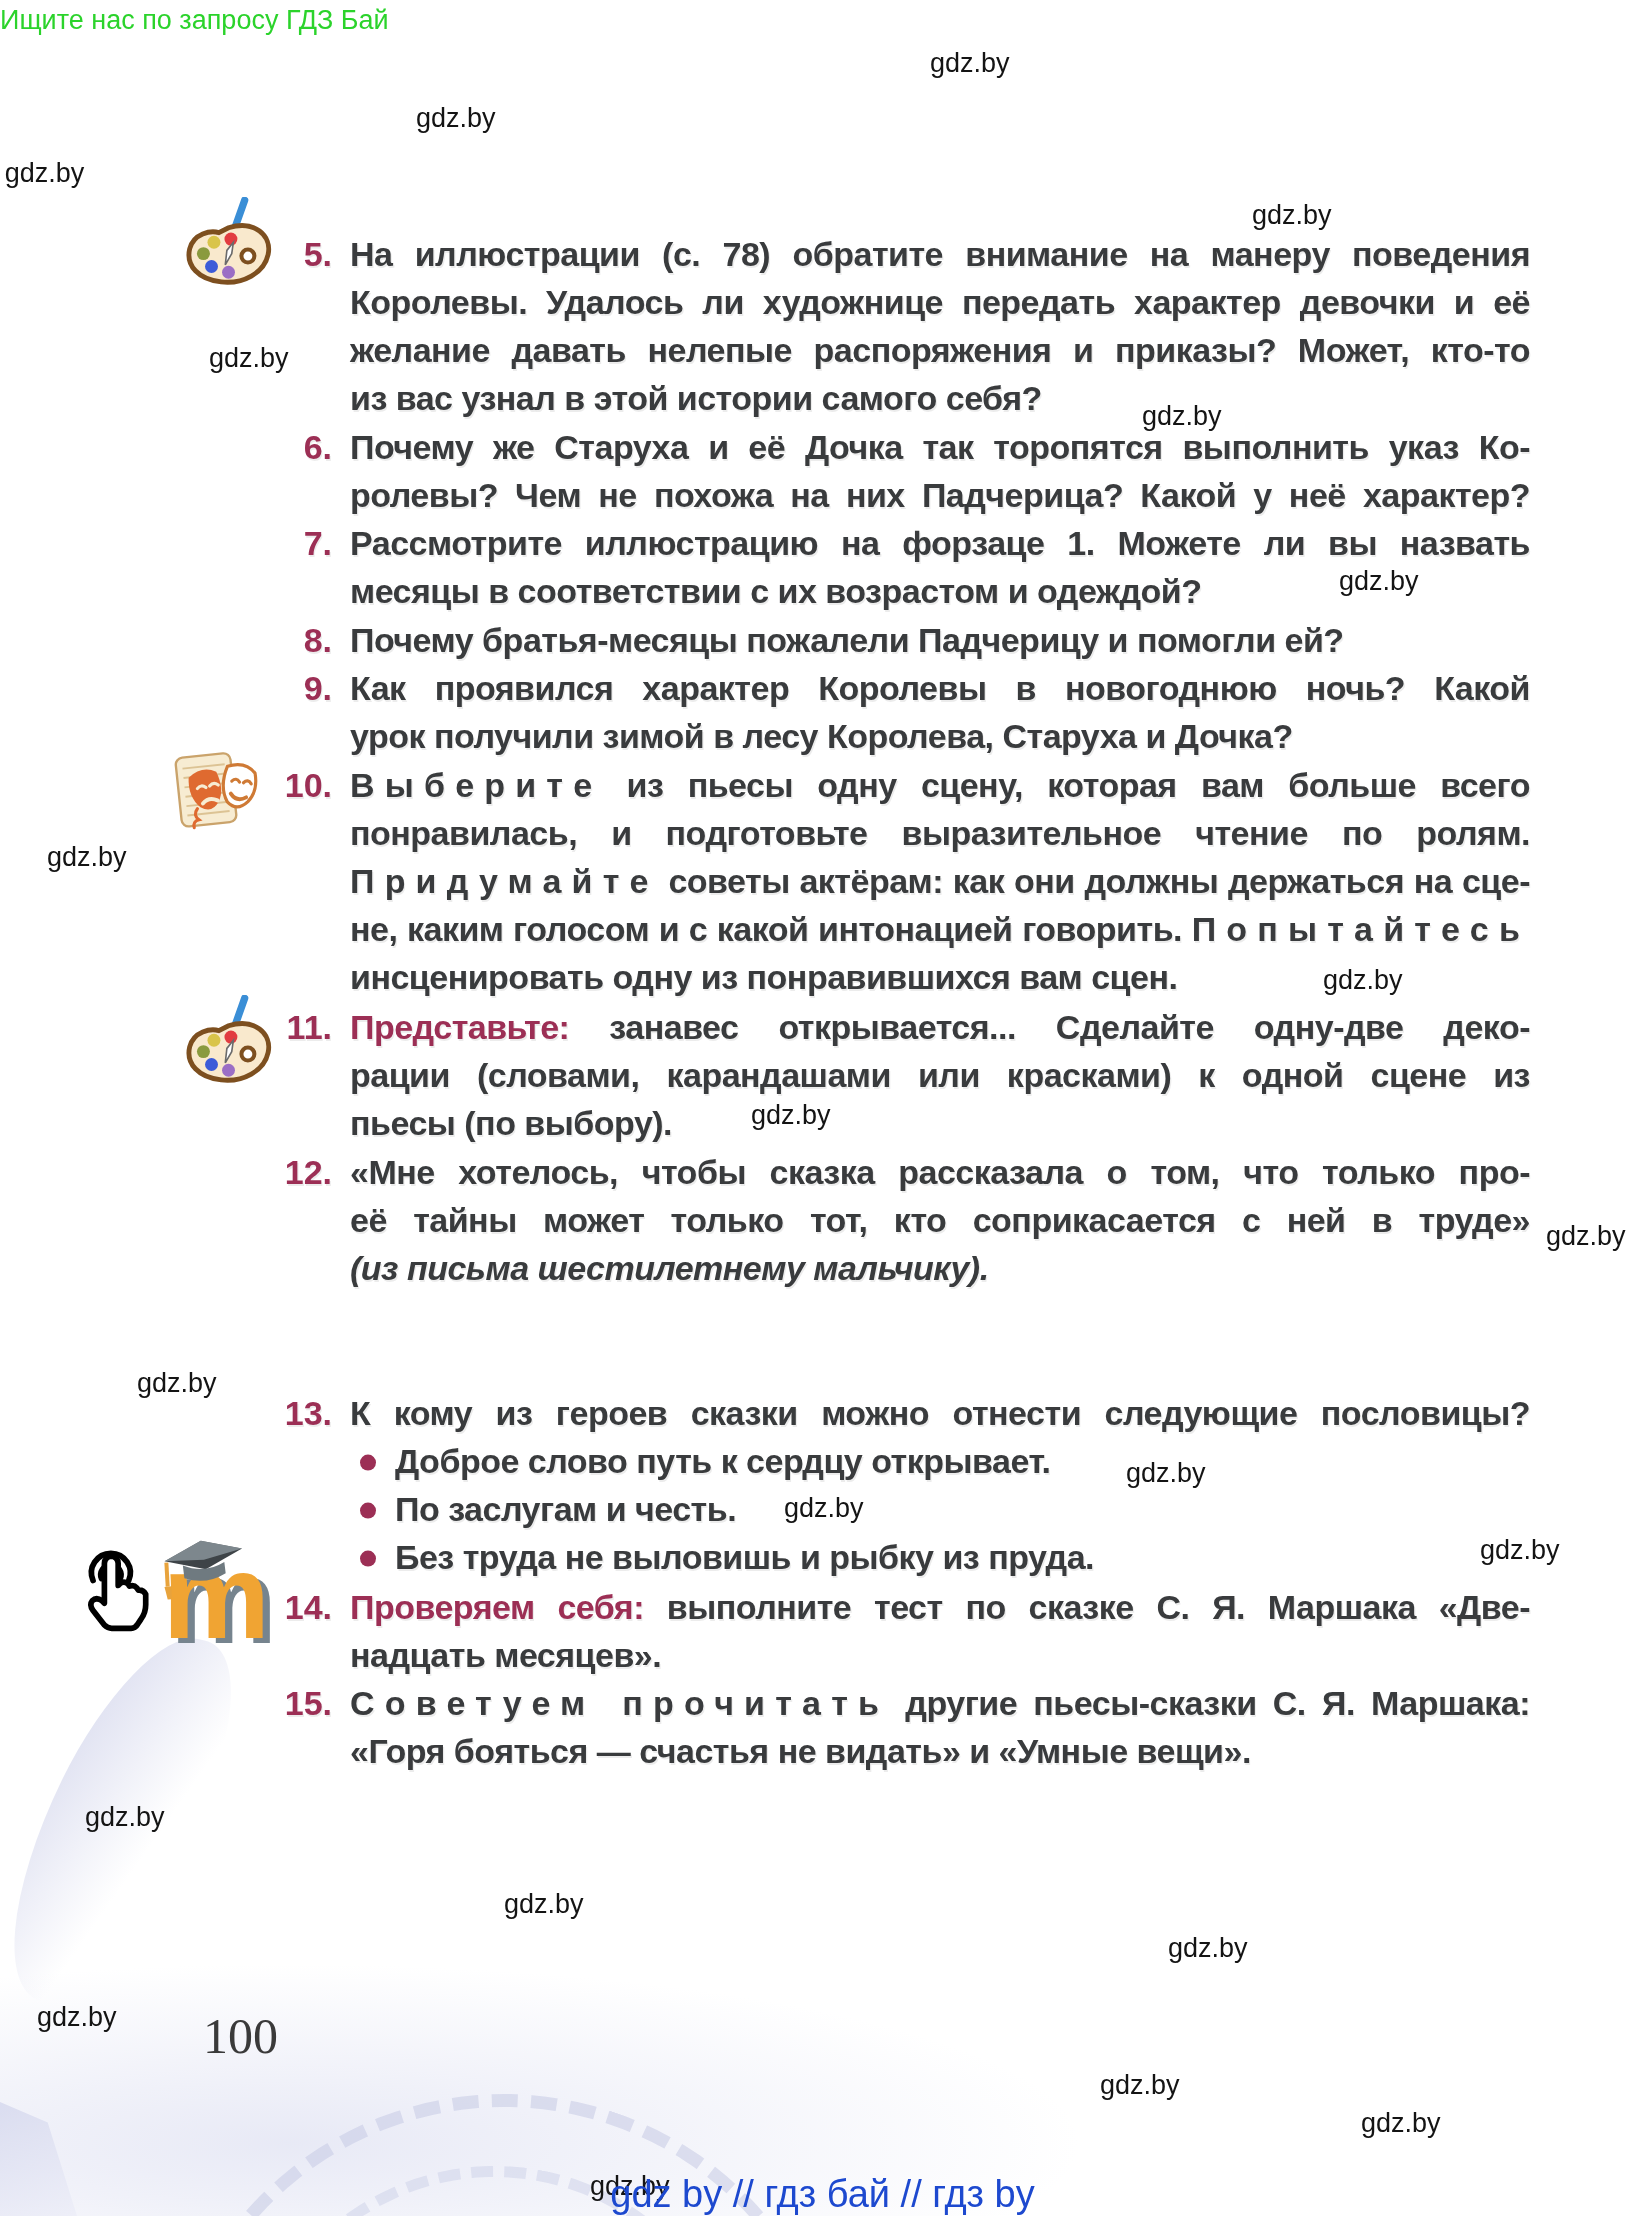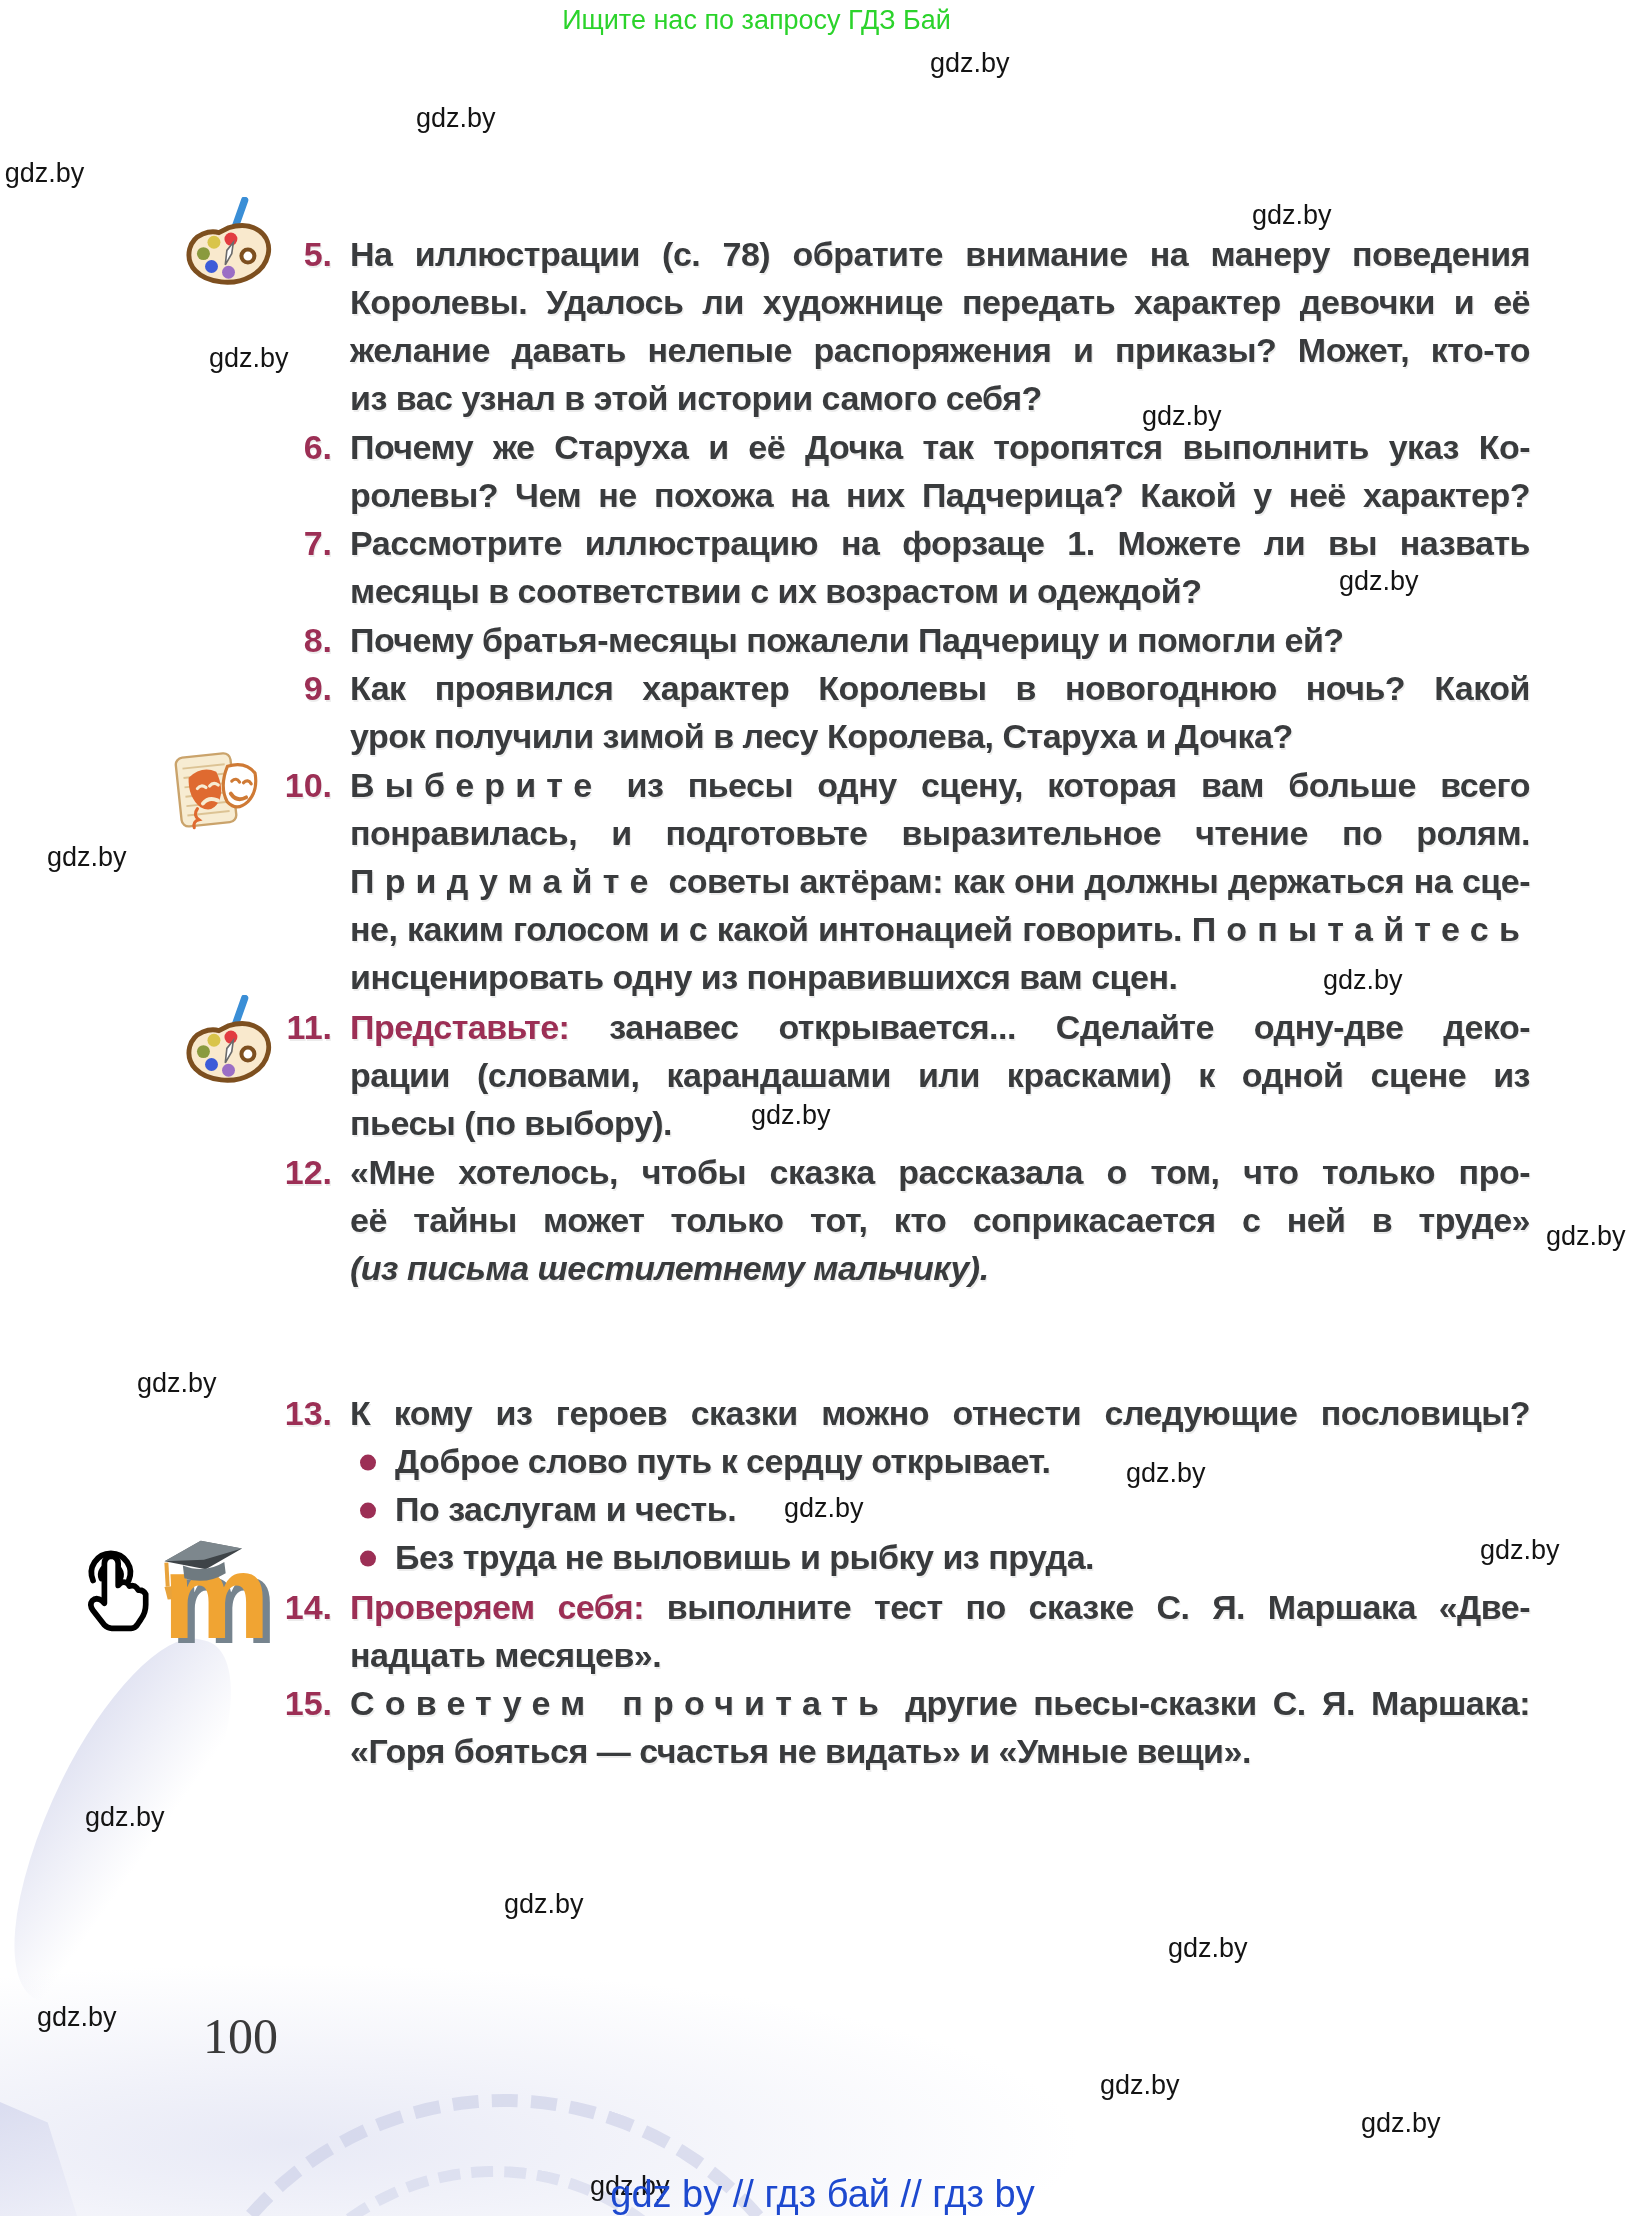--- a/index.html
+++ b/index.html
@@ -33,21 +33,21 @@
     left:242px;top:2166px;width:483px;height:483px;border-radius:50%;
     border:11.3px dashed #d0d4ea;opacity:.55;transform:rotate(10deg);
   }
   .deco-corner{
     left:0;top:2102px;width:77px;height:114px;
     background:linear-gradient(160deg,#d6d9ee,#edeef8);
     clip-path:polygon(0 0,62% 18%,100% 100%,0 100%);opacity:.85;
   }
   
   .promo{
-    position:absolute;top:4.8px;left:0;right:132px;text-align:center;
+    position:absolute;top:4.8px;left:0;right:132px;text-align:left;
     font-size:27px;color:var(--green);font-weight:400;
   }
   
   .wm{position:absolute;font-size:27px;color:var(--wm);white-space:nowrap;}
   
   .item{position:absolute;left:0;width:1645px;color:var(--ink);font-weight:700;}
   .num{
     position:absolute;left:242px;top:0;width:90px;text-align:right;
     font-size:34px;line-height:48px;color:var(--accent);
     text-shadow:1.2px 1.6px 0 rgba(70,70,70,.10);

